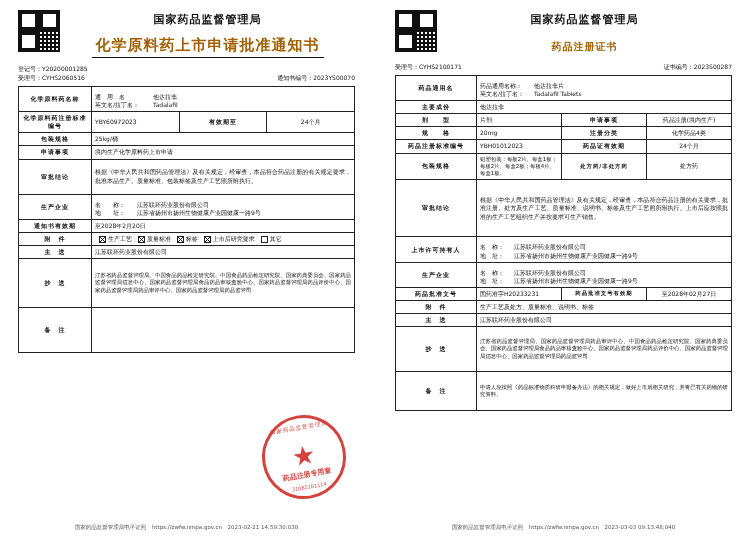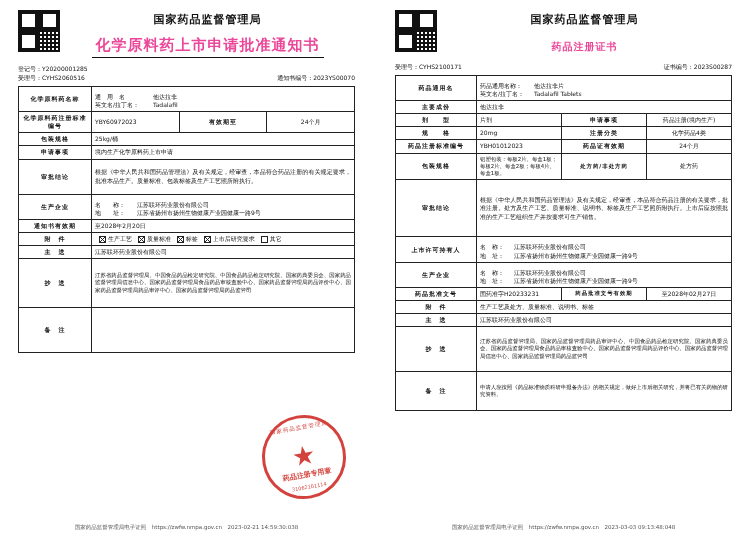--- a/index.html
+++ b/index.html
@@ -53,21 +53,21 @@
   }
   .header-titles{
     flex:1;text-align:center;
     margin-top:2px;
   }
   .org{
     font-size:11px;font-weight:bold;letter-spacing:1px;color:#111;
     margin-bottom:8px;
   }
   .maintitle{
-    font-size:15px;font-weight:bold;letter-spacing:1px;color:#ec4899;
+    font-size:15px;font-weight:bold;letter-spacing:1px;color:#a16207;
     border-bottom:1px solid #111;
     display:inline-block;
     padding:0 4px 2px 4px;
   }
   .maintitle.nounder{border-bottom:none;font-size:10px;}
   .meta{
     font-size:6px;color:#111;
     margin-top:6px;
     line-height:1.5;
   }

